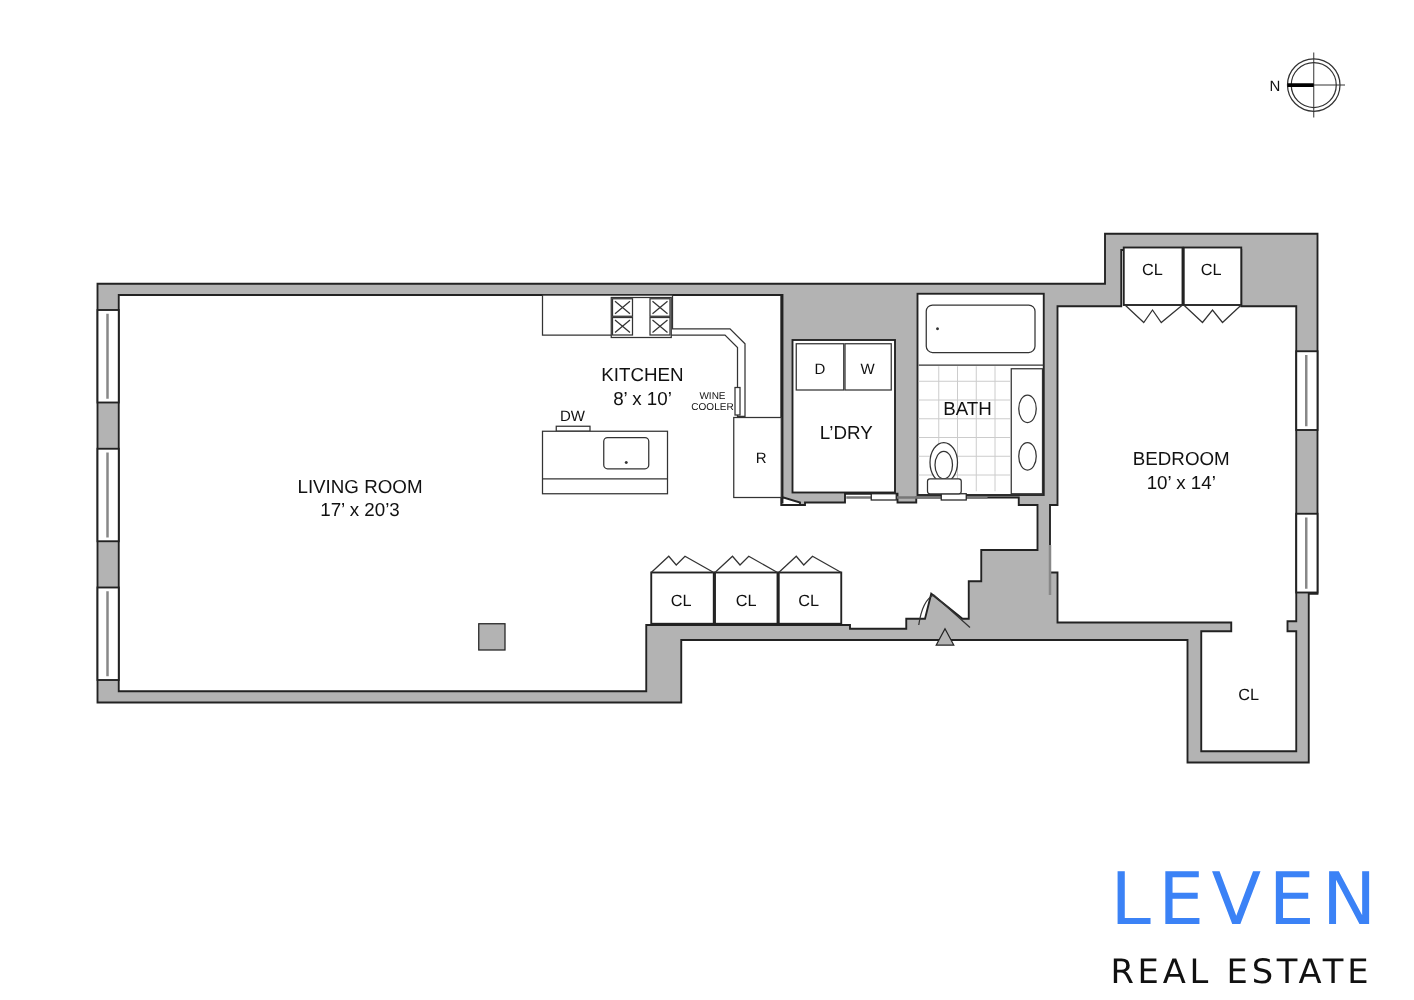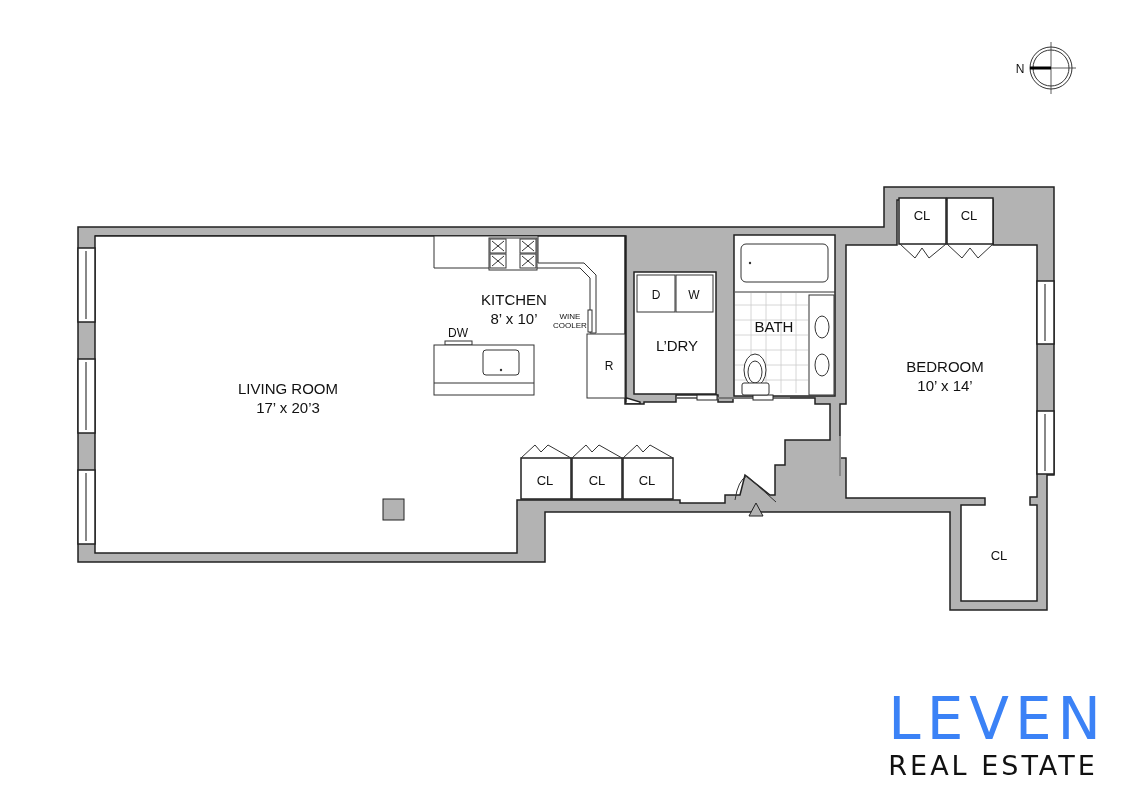--- a/index.html
+++ b/index.html
@@ -6,21 +6,21 @@
   body{width:1131px;height:800px;position:relative;overflow:hidden;font-family:"Liberation Sans",sans-serif;}
   svg{position:absolute;left:0;top:0;}
   .wall{fill:#b3b3b3;stroke:#222;stroke-width:1.5;}
   .room{fill:#fff;stroke:#222;stroke-width:1.5;}
   .fix{fill:#fff;stroke:#333;stroke-width:1;}
   .thin{fill:none;stroke:#333;stroke-width:1;}
   .tile{fill:none;stroke:#ccc;stroke-width:0.8;}
   .lbl{font-family:"Liberation Sans",sans-serif;fill:#111;text-anchor:middle;}
   .brand{position:absolute;right:24px;top:690px;text-align:left;}
   .brand-main{font-family:"DejaVu Sans",sans-serif;font-weight:normal;font-size:58px;letter-spacing:6px;color:#3b82f6;line-height:58px;}
-  .brand-sub{font-family:"DejaVu Sans",sans-serif;font-size:27px;letter-spacing:3px;color:#111;line-height:32px;margin-top:2px;}
+  .brand-sub{font-family:"DejaVu Sans",sans-serif;font-size:27px;letter-spacing:3px;color:#111;line-height:32px;margin-top:14px;}
 </style>
 </head>
 <body>
 
 <svg width="1131" height="800" viewBox="0 0 1131 800">
 
   <g>
     <circle cx="1051" cy="68" r="21" fill="none" stroke="#333" stroke-width="1"></circle>
     <circle cx="1051" cy="68" r="18" fill="none" stroke="#333" stroke-width="1"></circle>
     <line x1="1051" y1="42" x2="1051" y2="94" stroke="#333" stroke-width="0.8"></line>

